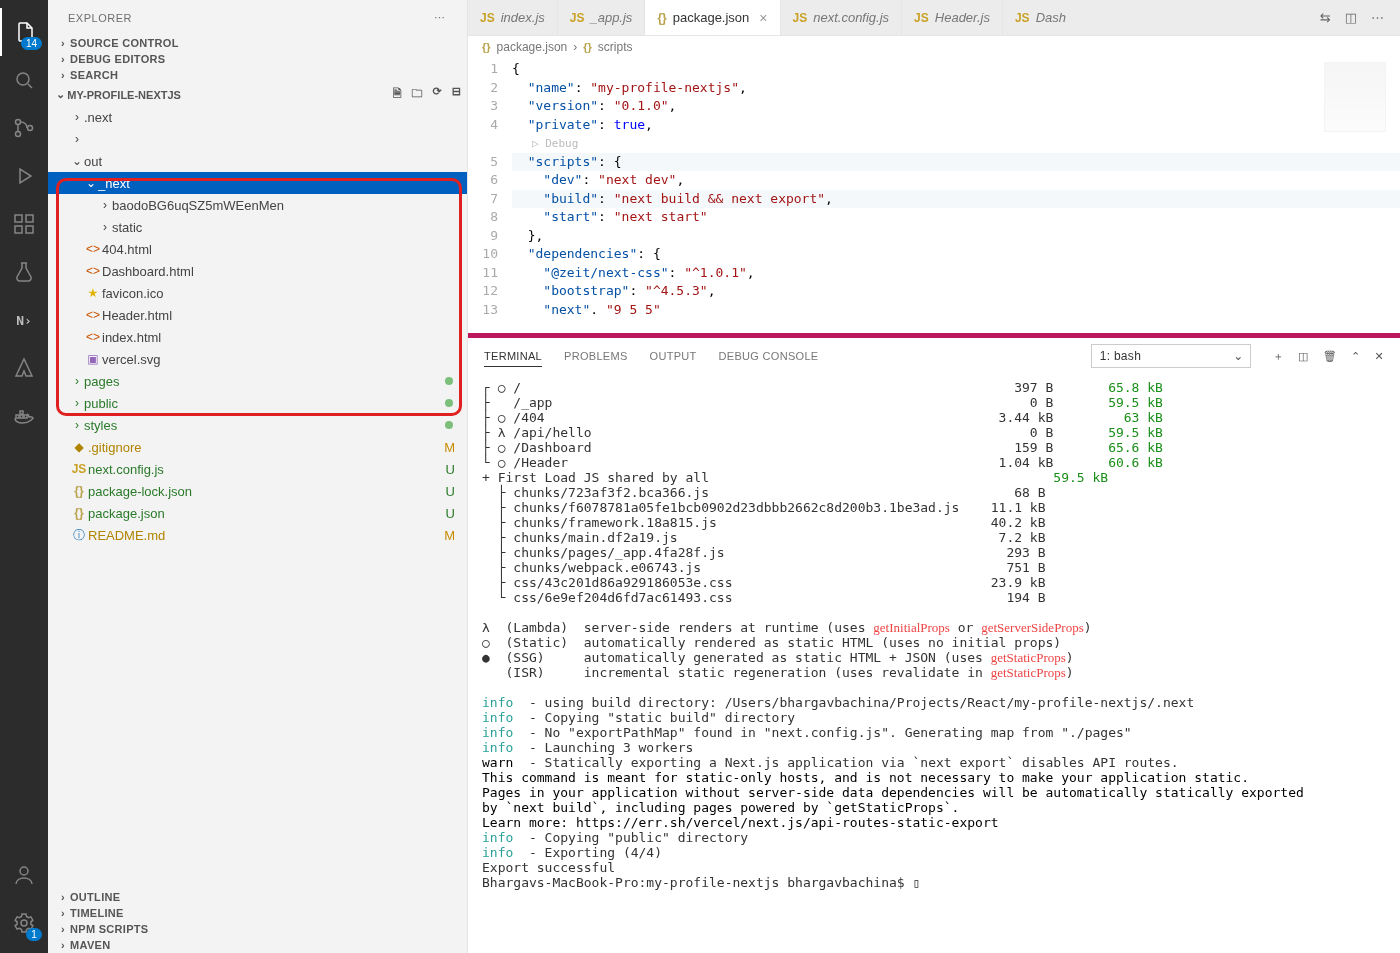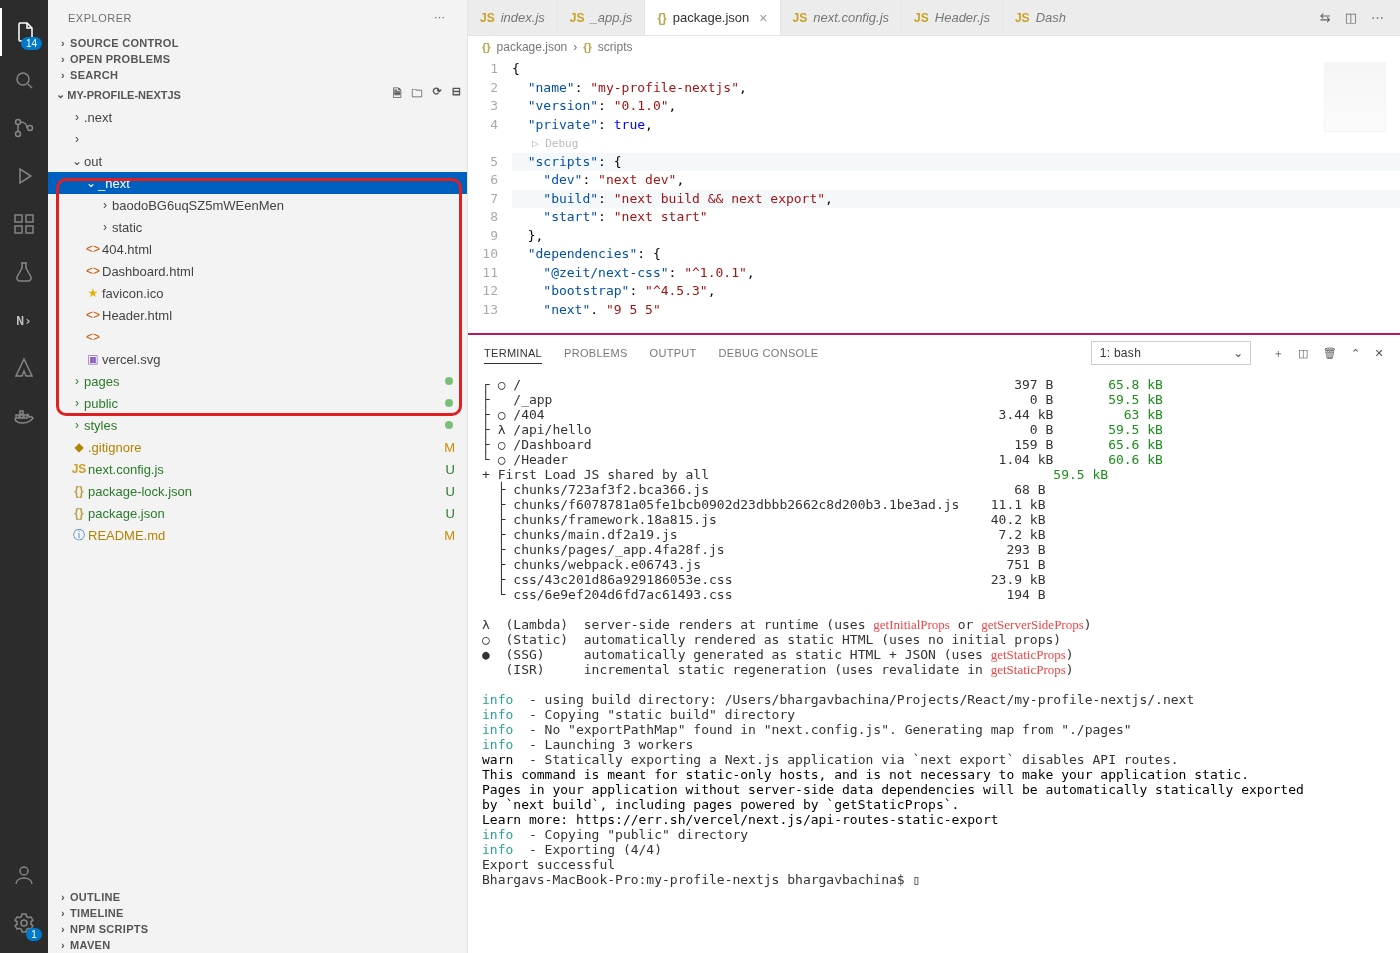--- a/index.html
+++ b/index.html
@@ -166,21 +166,21 @@
 .code .line { height:18.5px; }
 .tok-key { color:#0451a5;}
 .tok-str { color:#a31515;}
 .tok-lit { color:#0000ff;}
 .tok-pun { color:#000;}
 .debug-hint { color:#bbb; font-size:11px; padding-left: 20px;}
 .line-hl { background:#f4f8fb;}
 .minimap { position:absolute; right:14px; top:4px; width:62px; height:70px; background:linear-gradient(#f0f0f0,#fafafa); opacity:.6; border:1px solid #eee;}
 .panel {
   height: 620px;
-  border-top: 2px solid #be185d;
+  border-top: 5px solid #be185d;
   display:flex;
   flex-direction:column;
 }
 .panel-tabs {
   height:36px;
   display:flex;
   align-items:center;
   padding: 0 16px;
   gap: 22px;
   font-size: 11px;
@@ -299,21 +299,21 @@
   <div class="sidebar-header">
     <span>EXPLORER</span>
     <span class="dots">⋯</span>
   </div>
   <div class="panel-section">
       <span class="chev">›</span>
       <span>SOURCE CONTROL</span>
     </div>
   <div class="panel-section">
       <span class="chev">›</span>
-      <span>OPEN PROBLEMS</span>
+      <span>DEBUG EDITORS</span>
     </div>
   <div class="panel-section">
       <span class="chev">›</span>
       <span>SEARCH</span>
     </div>
 
   <div class="panel-header-row">
     <div class="left">
         <span class="chev">⌄</span>
         <span>MY-PROFILE-NEXTJS</span>
@@ -361,20 +361,21 @@
     <div class="tree-row" style="padding-left:36px">
         <span class="icon icon-star">★</span>
         <span class="label">favicon.ico</span>
       </div>
     <div class="tree-row" style="padding-left:36px">
         <span class="icon icon-html">&lt;&gt;</span>
         <span class="label">Header.html</span>
       </div>
     <div class="tree-row" style="padding-left:36px">
         <span class="icon icon-html">&lt;&gt;</span>
+        <span class="label">index.html</span>
       </div>
     <div class="tree-row" style="padding-left:36px">
         <span class="icon icon-img">▣</span>
         <span class="label">vercel.svg</span>
       </div>
     <div class="tree-row green" style="padding-left:22px">
         <span class="chev">›</span>
         <span class="label">pages</span>
         <span class="dot"></span>
       </div>

